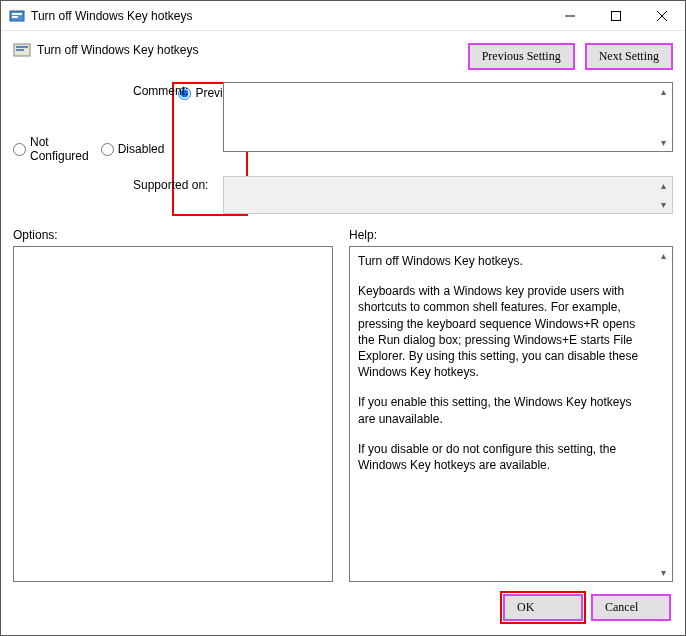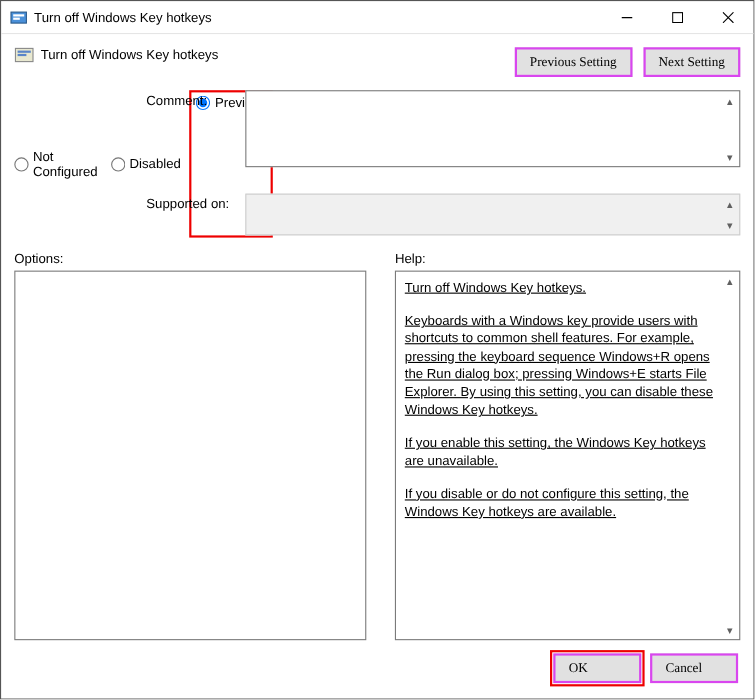--- a/index.html
+++ b/index.html
@@ -23,28 +23,28 @@
     .radio-item { display: flex; align-items: center; gap: 4px; }
     .radio-item input { margin: 0; }
     .radio-highlight { border: 2px solid #e00; padding: 2px 4px; margin: -2px -4px; }
     .fields-column { flex: 1; display: flex; flex-direction: column; gap: 24px; }
     .field-row { display: flex; align-items: flex-start; }
     .field-label { width: 90px; text-align: left; padding-top: 2px; }
     .comment-box { flex: 1; height: 70px; border: 1px solid #7a7a7a; background: #fff; position: relative; padding: 2px 16px 2px 4px; }
     .supported-box { flex: 1; height: 38px; border: 1px solid #ccc; background: #f0f0f0; position: relative; padding: 2px 16px 2px 4px; color: #000; }
     .scroll-arrows { position: absolute; right: 0; top: 0; bottom: 0; width: 17px; display: flex; flex-direction: column; justify-content: space-between; }
     .scroll-arrow { width: 17px; height: 17px; display: flex; align-items: center; justify-content: center; color: #606060; font-size: 10px; }
-    .panels-row { display: flex; gap: 26px; flex: 1; margin-top: 6px; margin-bottom: 8px; min-height: 0; }
+    .panels-row { display: flex; gap: 16px; flex: 1; margin-top: 6px; margin-bottom: 8px; min-height: 0; }
     .panel-col { display: flex; flex-direction: column; }
     .panel-col.options { flex: 0 0 320px; }
     .panel-col.help { flex: 1; }
     .panel-label { margin-bottom: 4px; }
     .panel-box { flex: 1; border: 1px solid #7a7a7a; background: #fff; padding: 6px 8px; overflow: hidden; position: relative; }
     .help-box { padding: 6px 20px 6px 8px; }
-    .help-text p { margin: 0 0  14px 0; line-height: 1.35; text-decoration: underline; }
+    .help-text p { margin: 0 0  14px 0; line-height: 1.35; }
     .help-text p { margin: 0 0 14px 0; }
     .footer { display: flex; justify-content: flex-end; gap: 8px; padding: 4px 2px 4px 0; }
     .btn.highlight { outline: 2px solid #e00; outline-offset: 1px; }
   </style>
 </head>
 <body>
 
 <div class="window">
 
   <div class="titlebar">

